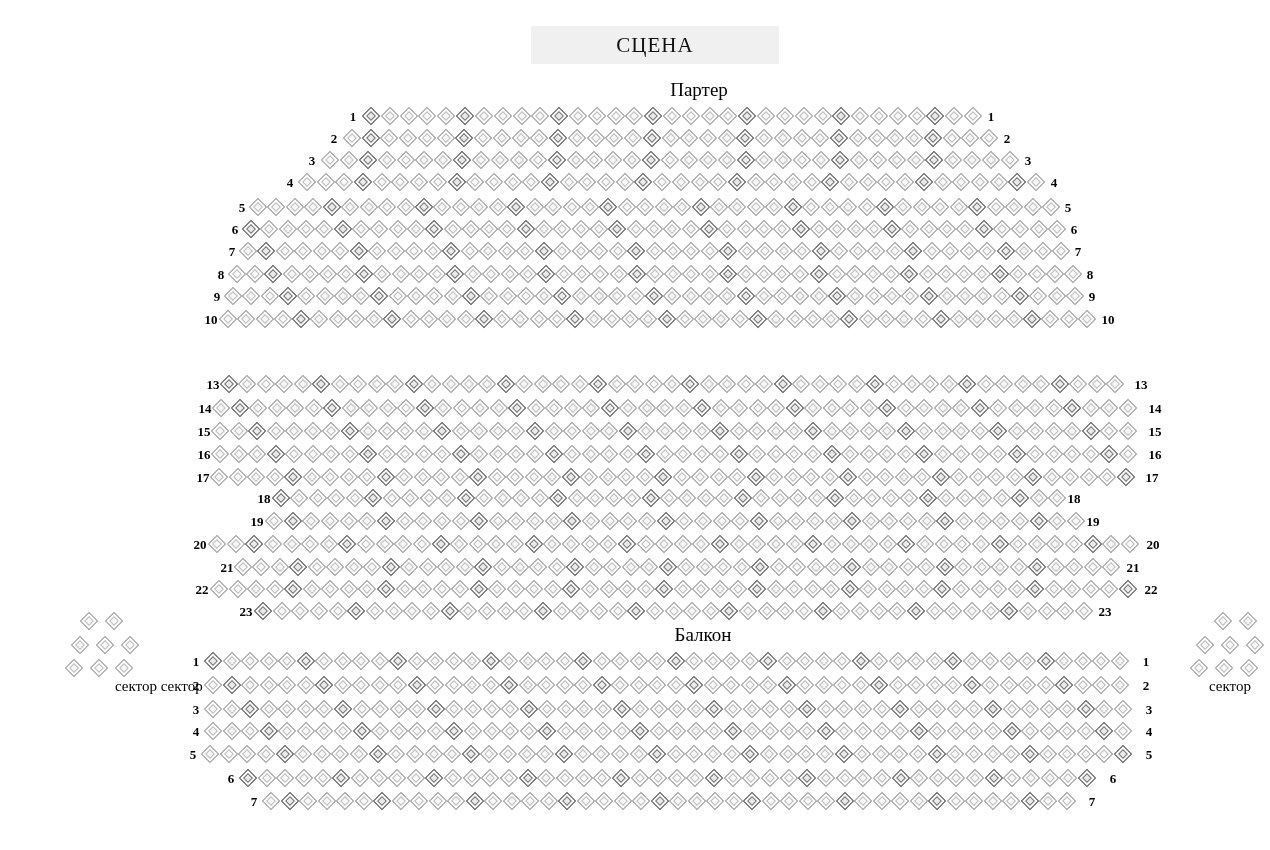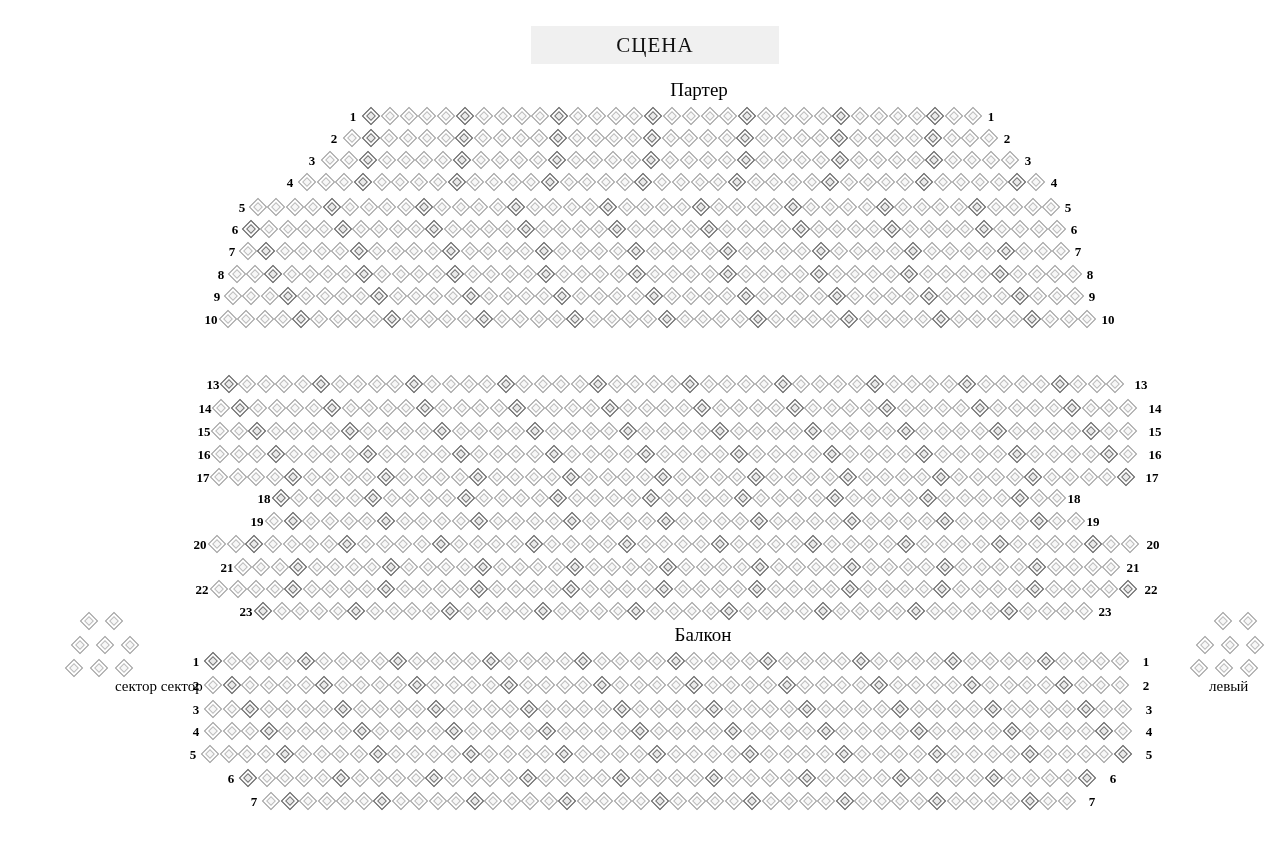--- a/index.html
+++ b/index.html
@@ -94,21 +94,21 @@
   <div class="stage">
     <span>СЦЕНА</span>
   </div>
 
   <div id="zone-titles">
       <div class="zone-title" style="left: 699px; top: 79px;">Партер</div>
       <div class="zone-title" style="left: 703px; top: 624px;">Балкон</div>
     </div>
   <div id="sector-labels">
       <div class="sector-label" style="left: 115px; top: 678px;">сектор сектор</div>
-      <div class="sector-label" style="left: 1209px; top: 678px;">левый</div>
+      <div class="sector-label" style="left: 1209px; top: 678px;">сектор</div>
     </div>
   <div id="seat-layer">
       <div class="rownum" style="left: 353px; top: 116px;">1</div>
       <div class="rownum" style="left: 991px; top: 116px;">1</div>
       <div class="seat dark" title="1-1" style="left: 371px; top: 116px;"></div>
       <div class="seat" title="1-2" style="left: 389.812px; top: 116px;"></div>
       <div class="seat" title="1-3" style="left: 408.625px; top: 116px;"></div>
       <div class="seat" title="1-4" style="left: 427.438px; top: 116px;"></div>
       <div class="seat" title="1-5" style="left: 446.25px; top: 116px;"></div>
       <div class="seat dark" title="1-6" style="left: 465.062px; top: 116px;"></div>

